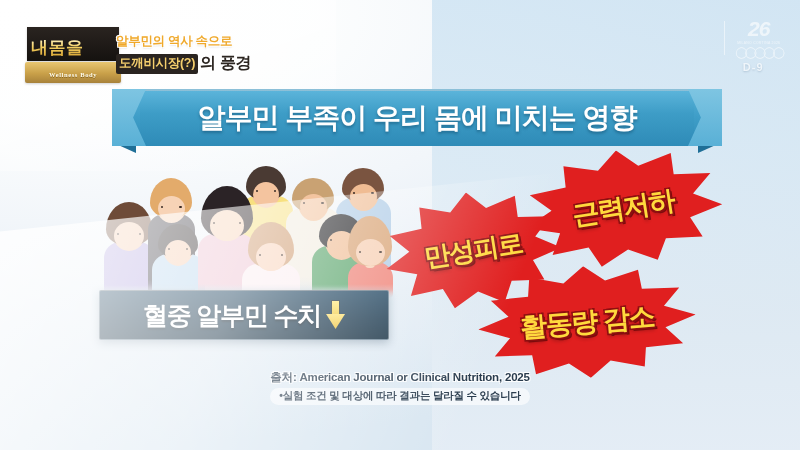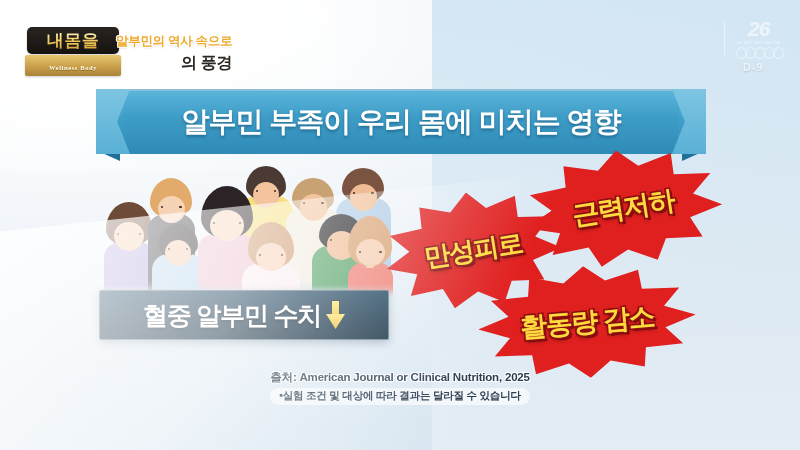--- a/index.html
+++ b/index.html
@@ -39,23 +39,22 @@
   
   .logo-block{
     position:absolute; left:27px; top:27px;
     width:92px;
     display:flex; flex-direction:column; align-items:center;
     filter: drop-shadow(0 1px 1px rgba(0,0,0,.18));
   }
   .logo-line{
     width:100%;
     background:linear-gradient(180deg,#2a2420 0%, #15120f 100%);
-    border-radius:5px;
-    padding:5px 4px 4px;
-    text-align:center;
+    border-radius:0;
+    padding:12px 4px 4px;
     position:relative;
   }
   .logo-line .ko{
     display:block;
     font-size:17px; font-weight:900; letter-spacing:.5px;
     color:#f6d46b;
     background:linear-gradient(180deg,#fff2c0 0%, #f3cf62 45%, #d8a533 100%);
     -webkit-background-clip:text; background-clip:text; color:transparent;
     line-height:1.06;
     text-shadow:0 0 0 rgba(0,0,0,0);
@@ -72,21 +71,21 @@
     font-family:"Liberation Serif","DejaVu Serif",serif;
     font-size:6.5px; font-weight:700; letter-spacing:.6px;
     color:#fffceb;
     text-shadow:0 1px 0 rgba(90,60,10,.55);
     white-space:nowrap;
   }
 
   
   .subtitles{
     position:absolute; left:116px; top:33px;
-    display:flex; flex-direction:column; gap:3px;align-items:flex-end;
+    display:flex; flex-direction:column; gap:3px;
   }
   .sub1{
     font-size:12.5px; font-weight:900; letter-spacing:-.3px;
     color:#f0a92b;
     text-shadow:
       -1.1px -1.1px 0 #ffffff, 1.1px -1.1px 0 #ffffff,
       -1.1px 1.1px 0 #ffffff, 1.1px 1.1px 0 #ffffff,
       0 1px 2px rgba(0,0,0,.25);
     white-space:nowrap;
   }
@@ -125,22 +124,22 @@
   .oly .cap{ font-size:3.4px; letter-spacing:.3px; margin-top:2px; white-space:nowrap; }
   .rings{ margin-top:2px; font-size:11px; line-height:1; letter-spacing:-3px; }
   .dday{
     margin-top:3px;
     font-size:11px; font-weight:800; letter-spacing:1px; color:#ffffff;
     text-shadow:0 1px 2px rgba(60,90,120,.4);
   }
 
   
   .ribbon{
-    position:absolute; left:96px; top:89px;
-    width:610px; height:65px;
+    position:absolute; left:112px; top:89px;
+    width:610px; height:57px;
   }
   .ribbon .band{
     position:absolute; inset:0;
     background:linear-gradient(180deg,#59b2d8 0%, #3f9ec8 48%, #2f8cb8 100%);
     clip-path: polygon(
       0% 0%, 5.2% 0%, 2.6% 50%, 5.2% 100%, 0% 100%,
       100% 100%, 94.8% 100%, 97.4% 50%, 94.8% 0%, 100% 0%
     );
   }
   .ribbon .band-main{
@@ -271,20 +270,21 @@
       <span class="ko">내몸을</span>
     </div>
     <div class="logo-mid">
       <span>Wellness Body</span>
     </div>
   </div>
 
   <div class="subtitles">
     <div class="sub1">알부민의 역사 속으로</div>
     <div class="sub2">
+      <span class="hl">도깨비시장(?)</span>
       <span class="plain">의 풍경</span>
     </div>
   </div>
 
   <div class="bug">
     <div class="bug-row">
       <div class="bug-div"></div>
       <div class="oly">
         <div class="num">26</div>
         <div class="cap">MILANO CORTINA 2026</div>

